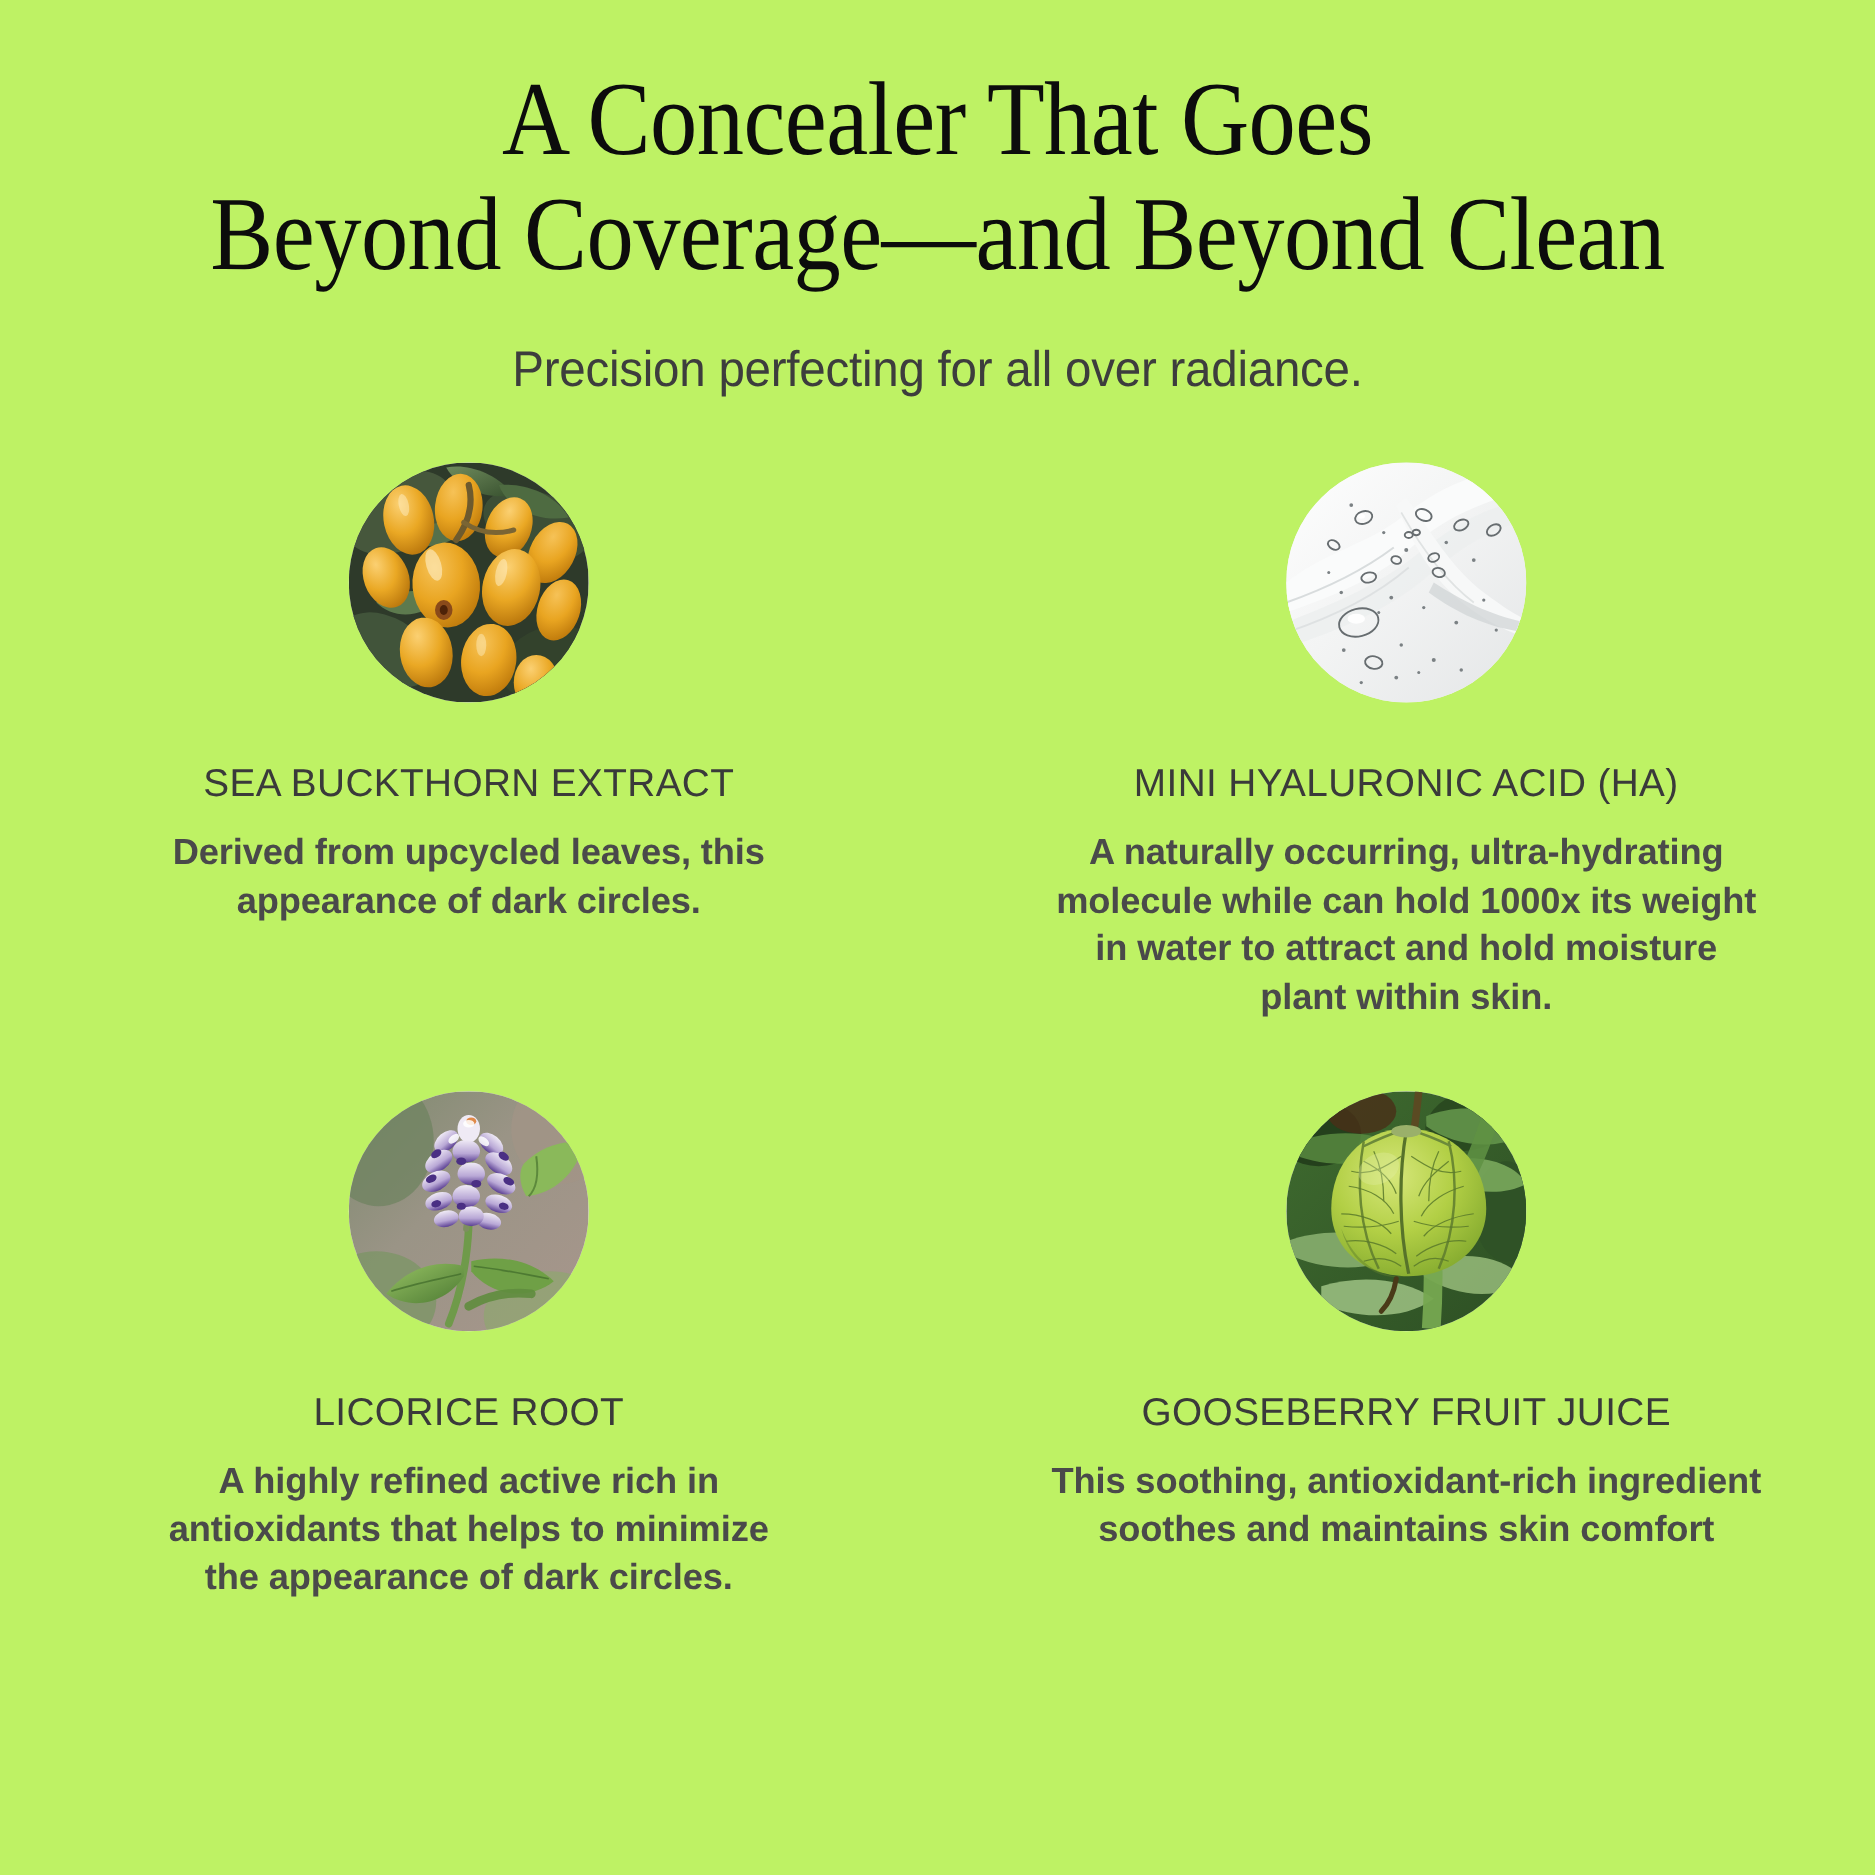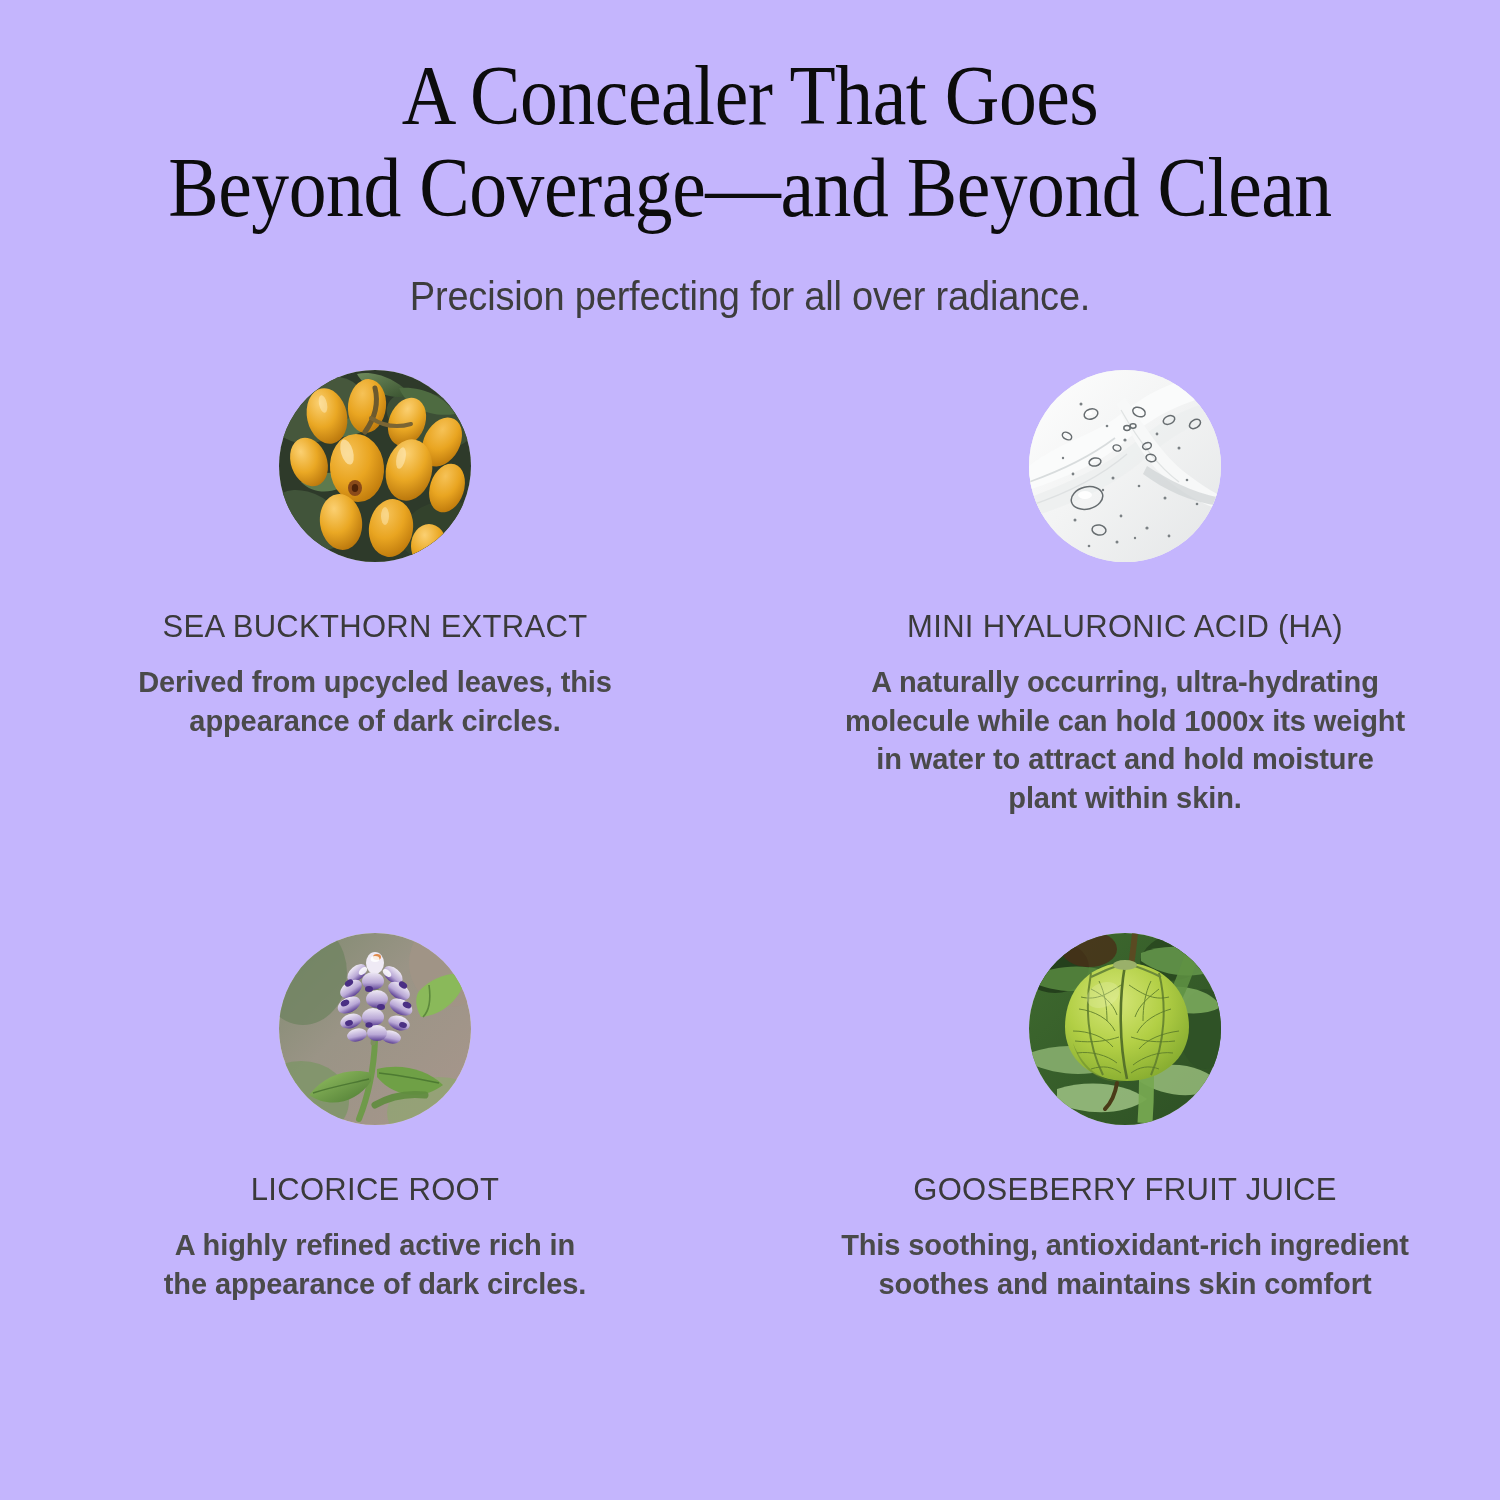--- a/index.html
+++ b/index.html
@@ -4,21 +4,21 @@
 <style>
   * { margin:0; padding:0; box-sizing:border-box; }
   html, body { width:1500px; height:1500px; }
   body {
     background:#ffffff;
     font-family:"Liberation Sans", sans-serif;
     -webkit-font-smoothing:antialiased;
     overflow:hidden;
   }
 
-  .page { position:relative; width:1500px; height:1500px; background:#c4b5fd; }
+  .page { position:relative; width:1500px; height:1500px; background:#bef264; }
 
   
   .header { padding-top:52px; text-align:center; }
 
   .headline {
     font-family:"Liberation Serif", serif;
     font-weight:400;
     font-size:84px;
     line-height:1.05;
     letter-spacing:-0.5px;
@@ -39,21 +39,21 @@
     transform-origin:center top;
   }
 
   
   .grid {
     position:absolute;
     top:370px; left:0;
     width:1500px;
     display:grid;
     grid-template-columns:1fr 1fr;
-    row-gap:116px;
+    row-gap:56px;
   }
   .card { display:flex; flex-direction:column; align-items:center; }
 
   .thumb {
     width:192px; height:192px;
     border-radius:50%;
     overflow:hidden;
     position:relative;
     background:#f2f2f2;
     flex:0 0 auto;
@@ -312,20 +312,21 @@
           <g fill="#ffffff" opacity=".85">
             <ellipse cx="84" cy="38" rx="5" ry="3" transform="rotate(-40 84 38)"></ellipse>
             <ellipse cx="108" cy="40" rx="5" ry="3" transform="rotate(40 108 40)"></ellipse>
             <ellipse cx="96" cy="26" rx="4.5" ry="3"></ellipse>
           </g>
         </svg>
       </div>
       <h3 class="card-title">LICORICE ROOT</h3>
       <p class="card-body">
         <span class="bl">A highly refined active rich in</span>
+        <span class="bl">antioxidants that helps to minimize</span>
         <span class="bl">the appearance of dark circles.</span>
       </p>
     </div>
 
     <div class="card">
       <div class="thumb">
         <svg viewBox="0 0 192 192" xmlns="http://www.w3.org/2000/svg">
           <defs>
             <radialGradient id="husk" cx="40%" cy="32%" r="78%">
               <stop offset="0%" stop-color="#d6e77a"></stop>

